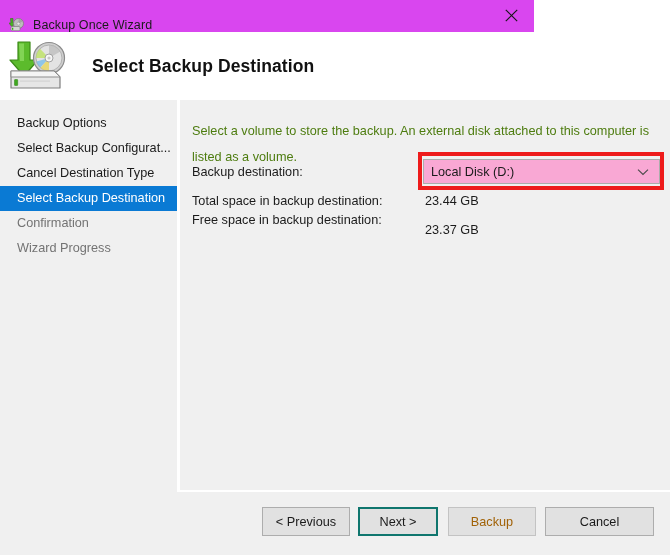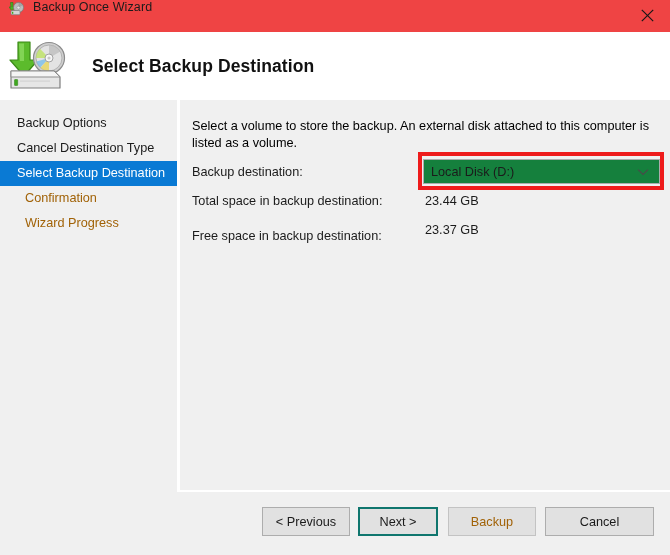--- a/index.html
+++ b/index.html
@@ -16,24 +16,24 @@
     width: 670px;
     height: 555px;
     background: #ffffff;
     overflow: hidden;
   }
 
   
   #titlebar {
     position: absolute;
     left: 0; top: 0;
-    width: 670px; height: 32px;
-    background: #ef4444;
+    width: 534px; height: 32px;
+    background: #d946ef;
     display: flex;
-    align-items: flex-start;
+    align-items: flex-end;
   }
   #titlebar-icon {
     width: 16px; height: 16px;
     margin-left: 9px;
     flex: 0 0 auto;
     position: relative;
   }
   #titlebar-text {
     margin-left: 8px;
     font-size: 12.5px;
@@ -87,22 +87,21 @@
     font-size: 12.7px;
     color: #1b1b1b;
     white-space: nowrap;
     cursor: default;
   }
   .nav-item.active {
     background: #0a7ad4;
     color: #ffffff;
   }
   .nav-item.disabled {
-    color: #a16207;
-    margin-left: 8px;
+    color: #737373;
   }
 
   
   #sidebar-divider {
     position: absolute;
     left: 177px; top: 100px;
     width: 3px; height: 390px;
     background: #ffffff;
   }
 
@@ -111,49 +110,49 @@
     position: absolute;
     left: 180px; top: 100px;
     width: 490px; height: 390px;
     background: #f0f0f0;
   }
   #intro-text {
     position: absolute;
     left: 12px; top: 18px;
     width: 468px;
     font-size: 12.7px;
-    color: #000000;
-    line-height: 17px;
+    color: #4d7c0f;
+    line-height: 26px;
   }
   .field-label {
     position: absolute;
     left: 12px;
     font-size: 12.7px;
     color: #1b1b1b;
     white-space: nowrap;
   }
   .field-value {
     position: absolute;
     left: 245px;
     font-size: 12.7px;
     color: #1b1b1b;
     white-space: nowrap;
   }
   #label-destination { top: 65px; }
   #label-total       { top: 94px; }
   #value-total       { top: 94px; }
-  #label-free        { top: 129px; }
+  #label-free        { top: 113px; }
   #value-free        { top: 123px; }
 
   
   #destination-select {
     position: absolute;
     left: 243px; top: 59px;
     width: 237px; height: 25px;
-    background: #15803d;
+    background: #f9a8d4;
     border: 1px solid #acacac;
     display: flex;
     align-items: center;
     cursor: default;
   }
   #destination-select-text {
     margin-left: 7px;
     font-size: 12.7px;
     color: #1b1b1b;
     white-space: nowrap;
@@ -259,20 +258,21 @@
         <path d="M3 33 L46 33 L52 39 L3 39 Z" fill="#f4f4f4" stroke="#8d8d8d" stroke-width="1"></path>
         <rect x="6.5" y="41.5" width="3.2" height="6" rx="0.6" fill="#3ea81f" stroke="#2d7d13" stroke-width="0.5"></rect>
         <rect x="12" y="42.5" width="30" height="1.2" fill="#d2d2d2"></rect>
       </svg>
     </div>
     <div id="header-title">Select Backup Destination</div>
   </div>
 
   <div id="sidebar">
     <div class="nav-item">Backup Options</div>
+    <div class="nav-item">Select Backup Configurat...</div>
     <div class="nav-item">Cancel Destination Type</div>
     <div class="nav-item active">Select Backup Destination</div>
     <div class="nav-item disabled">Confirmation</div>
     <div class="nav-item disabled">Wizard Progress</div>
   </div>
   <div id="sidebar-divider"></div>
 
   <div id="content">
     <div id="intro-text">Select a volume to store the backup. An external disk attached to this computer is listed as a volume.</div>
 

